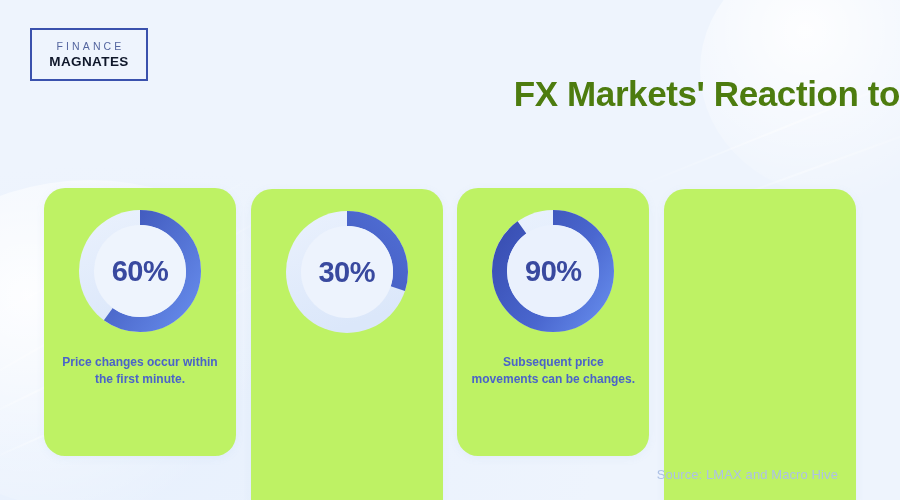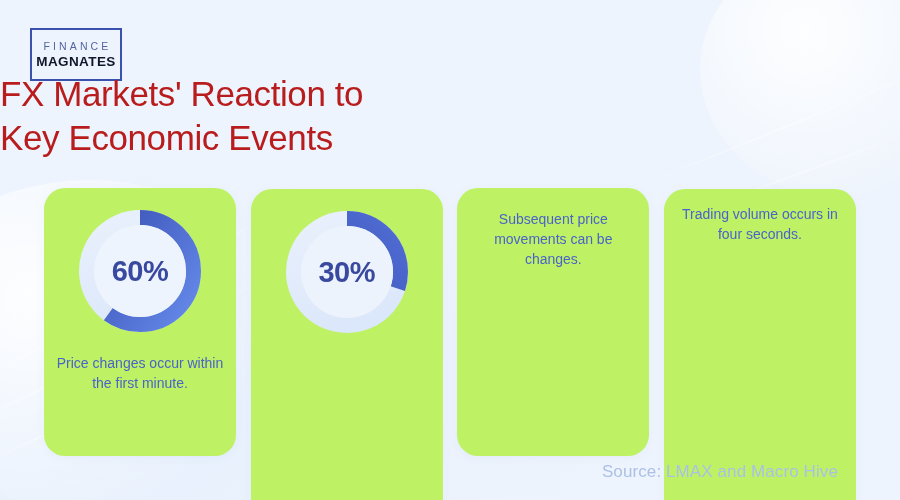--- a/index.html
+++ b/index.html
@@ -30,40 +30,40 @@
   .blob{
     position:absolute;border-radius:50%;
     background:radial-gradient(circle at 35% 35%, rgba(255,255,255,.9), rgba(255,255,255,0) 70%);
   }
   .b1{left:-120px;top:180px;width:420px;height:330px;}
   .b2{left:700px;top:-60px;width:300px;height:260px;}
 
   
   .logo{
     position:absolute;left:30px;top:28px;
-    width:92px;height:53px;
+    width:118px;height:53px;
     border:2.5px solid #3a51ad;
     display:flex;flex-direction:column;align-items:center;justify-content:center;
     background:transparent;box-sizing:border-box;
   }
   .logo-top{
     font-size:10.5px;letter-spacing:3.1px;color:#54659f;
     font-weight:400;line-height:1;margin-bottom:3px;padding-left:3px;
   }
   .logo-bot{
     font-size:13.5px;letter-spacing:.4px;color:#0f172a;
     font-weight:700;line-height:1;
   }
 
   
   .title{
     position:absolute;left:0;right:0;top:72px;
-    text-align:left;
-    color:#b91c1c;
-    font-weight:400;
+    text-align:right;
+    color:#4d7c0f;
+    font-weight:700;
     font-size:35px;
     line-height:1.26;
     letter-spacing:-.4px;
   }
 
   
   .cards{
     position:absolute;left:44px;top:188px;
     width:812px;height:268px;
     display:flex;justify-content:space-between;
@@ -85,29 +85,29 @@
     position:absolute;inset:0;
     display:flex;align-items:center;justify-content:center;
     font-size:29px;font-weight:700;color:#39499f;
     letter-spacing:-.5px;
   }
   .caption{
     margin-top:22px;
     padding:0 12px;
     text-align:center;
     color:#4a63c9;
-    font-size:14px;
-    font-weight:400;
+    font-size:12px;
+    font-weight:700;
     line-height:1.42;
   }
   .card.offset .caption{margin-top:16px;}
 
   .source{
     position:absolute;right:62px;bottom:18px;
-    color:#acc0e6;font-size:17px;font-weight:500;
+    color:#acc0e6;font-size:13px;font-weight:500;
     letter-spacing:.1px;
   }
 </style>
 </head>
 <body>
 
 <div class="bg-wrap">
   <div class="bg-base"></div>
   <div class="blob b1"></div>
   <div class="blob b2"></div>
@@ -119,21 +119,20 @@
   <div class="wave w6"></div>
 </div>
 
 <div class="logo">
   <div class="logo-top">FINANCE</div>
   <div class="logo-bot">MAGNATES</div>
 </div>
 
 <div class="title">
   <div>FX Markets' Reaction to</div>
-  <div>Key Economic Events</div>
 </div>
 
 <div class="cards">
 
   <div class="card">
     <div class="donut">
       <svg viewBox="0 0 122 122">
         <defs>
           <linearGradient id="discg0" x1="0" y1="0" x2="0.35" y2="1">
             <stop offset="0%" stop-color="#eaf1fd"></stop>
@@ -168,22 +167,40 @@
         </defs>
         <circle cx="61" cy="61" r="61" fill="url(#discg1)"></circle>
         <circle cx="61" cy="61" r="53.5" fill="none" stroke="url(#arcg1)" stroke-width="15" stroke-dasharray="100.8 235.4" transform="rotate(-90 61 61)"></circle>
         <circle cx="61" cy="61" r="46" fill="#edf3fd"></circle>
       </svg>
       <div class="val">30%</div>
     </div>
   </div>
 
   <div class="card">
+    <div class="donut">
+      <svg viewBox="0 0 122 122">
+        <defs>
+          <linearGradient id="discg2" x1="0.15" y1="0" x2="0.6" y2="1">
+            <stop offset="0%" stop-color="#e9f1fd"></stop>
+            <stop offset="100%" stop-color="#dde8fb"></stop>
+          </linearGradient>
+          <linearGradient id="arcg2" x1="0.8" y1="0" x2="0.15" y2="1">
+            <stop offset="0%" stop-color="#3a50b4"></stop>
+            <stop offset="60%" stop-color="#4a67cf"></stop>
+            <stop offset="100%" stop-color="#6287e8"></stop>
+          </linearGradient>
+        </defs>
+        <circle cx="61" cy="61" r="61" fill="url(#discg2)"></circle>
+        <circle cx="61" cy="61" r="53.5" fill="none" stroke="url(#arcg2)" stroke-width="15" stroke-dasharray="302.5 33.6" transform="rotate(-90 61 61)"></circle>
+        <circle cx="61" cy="61" r="46" fill="#eaf1fd"></circle>
+      </svg>
+      <div class="val">90%</div>
+    </div>
     <div class="caption">Subsequent price movements can be changes.</div>
   </div>
 
   <div class="card offset">
-    <div class="caption">Trading volume occurs in four seconds.</div>
   </div>
 
 </div>
 
 <div class="source">Source: LMAX and Macro Hive</div>
 
 </body></html>

